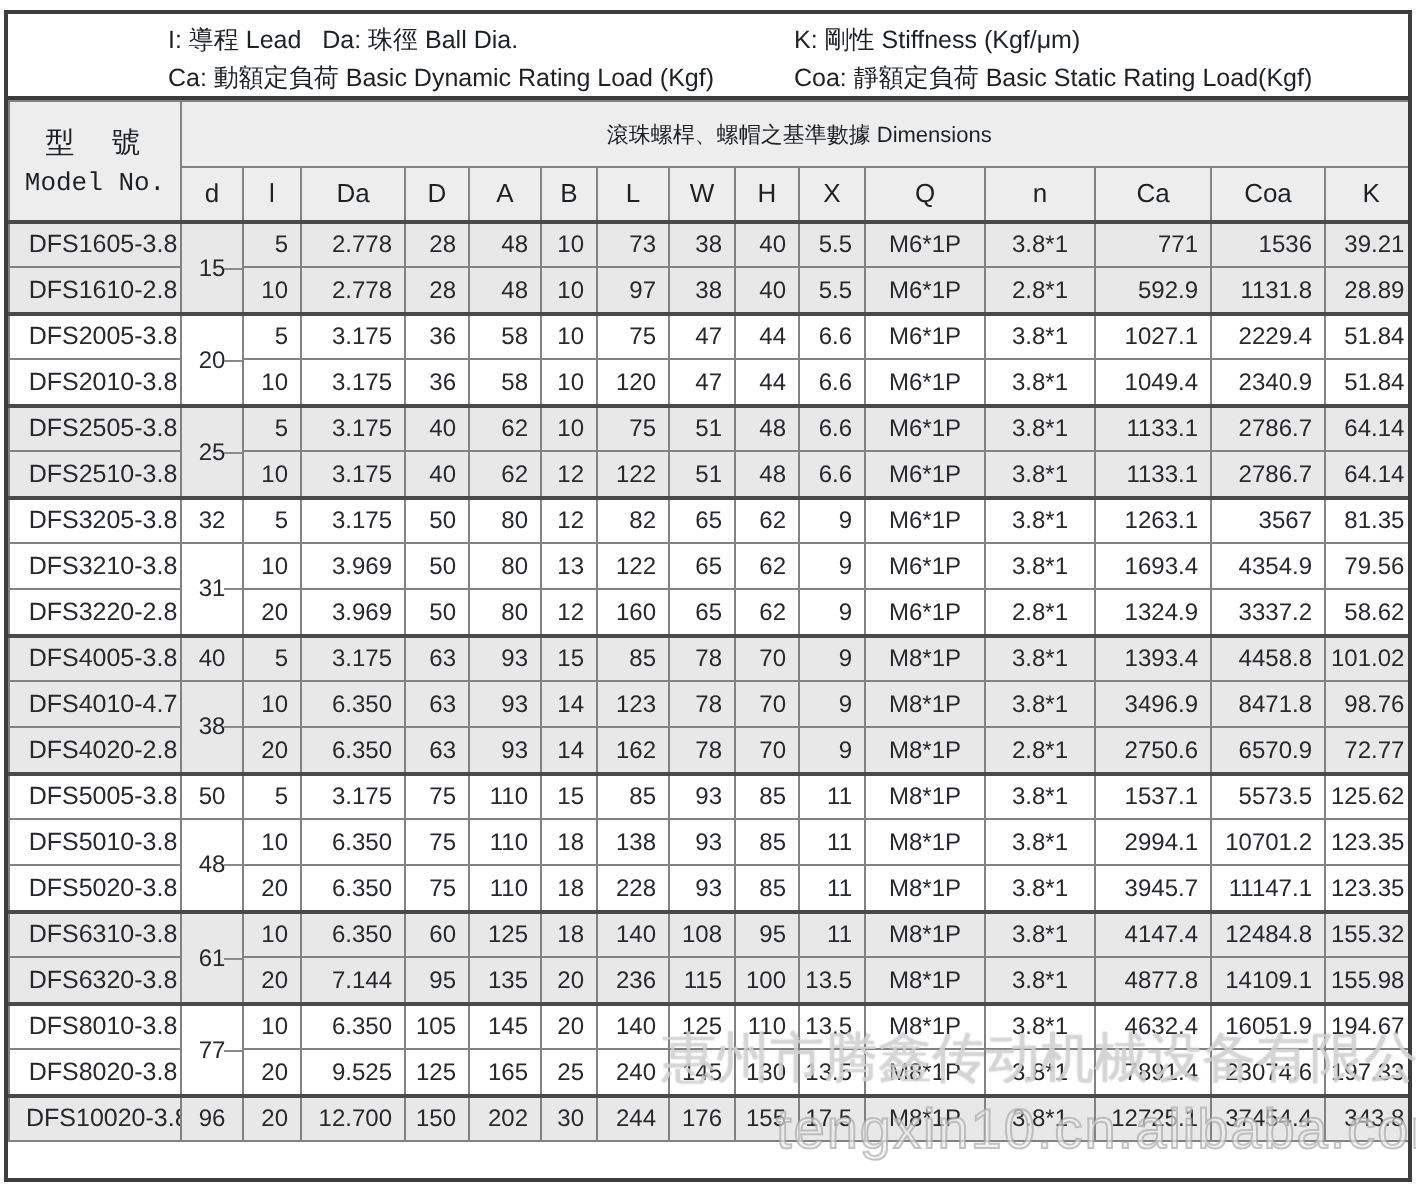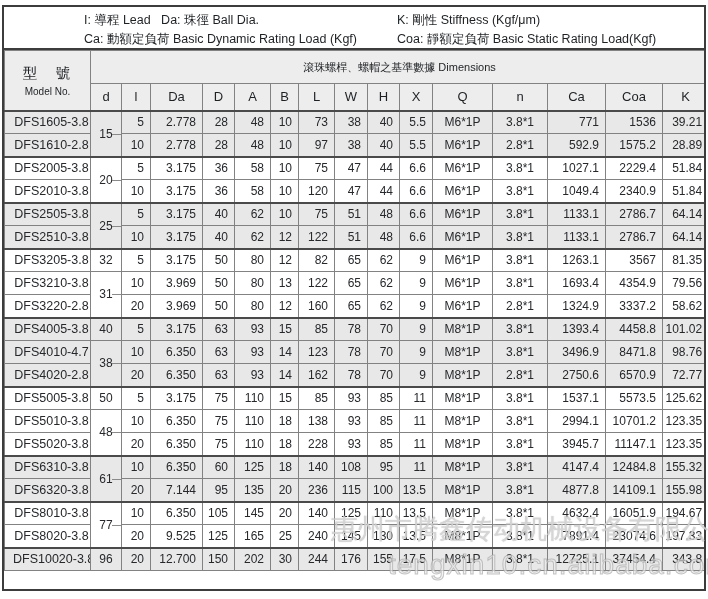--- a/index.html
+++ b/index.html
@@ -19,21 +19,21 @@
   .legend .lcol.right { left:393px; }
   .legend .lcol div { font-size:12.5px; line-height:18.5px; white-space:pre; color:#1e2124; }
   
   table { border-collapse:collapse; table-layout:fixed; width:704px; }
   th, td { border:1px solid #828282; overflow:hidden; white-space:nowrap; }
   thead th { background:#ededed; font-weight:normal; color:#1e2124; }
   tr.hrow1 { height:33px;margin-top:38px; }
   tr.hrow2 { height:27px; }
   th.model-h { font-size:13px; background:#ededed; }
   th.model-h .zh { font-size:14.5px; letter-spacing:2px; padding-top:1px; }
-  th.model-h .en { font-size:10px; padding-top:3px; }
+  th.model-h .en { font-size:13px; padding-top:3px;font-family:Liberation Mono, monospace; }
   th.dims-h { font-size:11px; }
   th.colh { font-size:13px; border-bottom:2px solid #4a4a4a; }
   th.model-h { border-bottom:2px solid #4a4a4a; }
   tbody td { height:23px; font-size:12px; position:relative; background:#fff; }
   tbody tr.shade td { background:#e8e8e8; }
   tbody tr.gs td { border-top:2px solid #4a4a4a; }
   td.model { text-align:center; padding-left:8px; font-size:12.5px; }
   td.num { text-align:right; padding-right:6px; }
   td.ctr { text-align:center; }
   td.dcol { text-align:center; font-size:12px; }
@@ -142,21 +142,21 @@
             <td class="num">28</td>
             <td class="num">48</td>
             <td class="num">10</td>
             <td class="num">97</td>
             <td class="num">38</td>
             <td class="num">40</td>
             <td class="num">5.5</td>
             <td class="ctr">M6*1P</td>
             <td class="ctr">2.8*1</td>
             <td class="num">592.9</td>
-            <td class="num">1575.2</td>
+            <td class="num">1131.8</td>
             <td class="num">28.89</td>
           </tr>
           <tr class="plain gs">
             <td class="model">DFS2005-3.8</td>
             <td class="dcol d2" rowspan="2">20</td>
             <td class="num">5</td>
             <td class="num">3.175</td>
             <td class="num">36</td>
             <td class="num">58</td>
             <td class="num">10</td>

